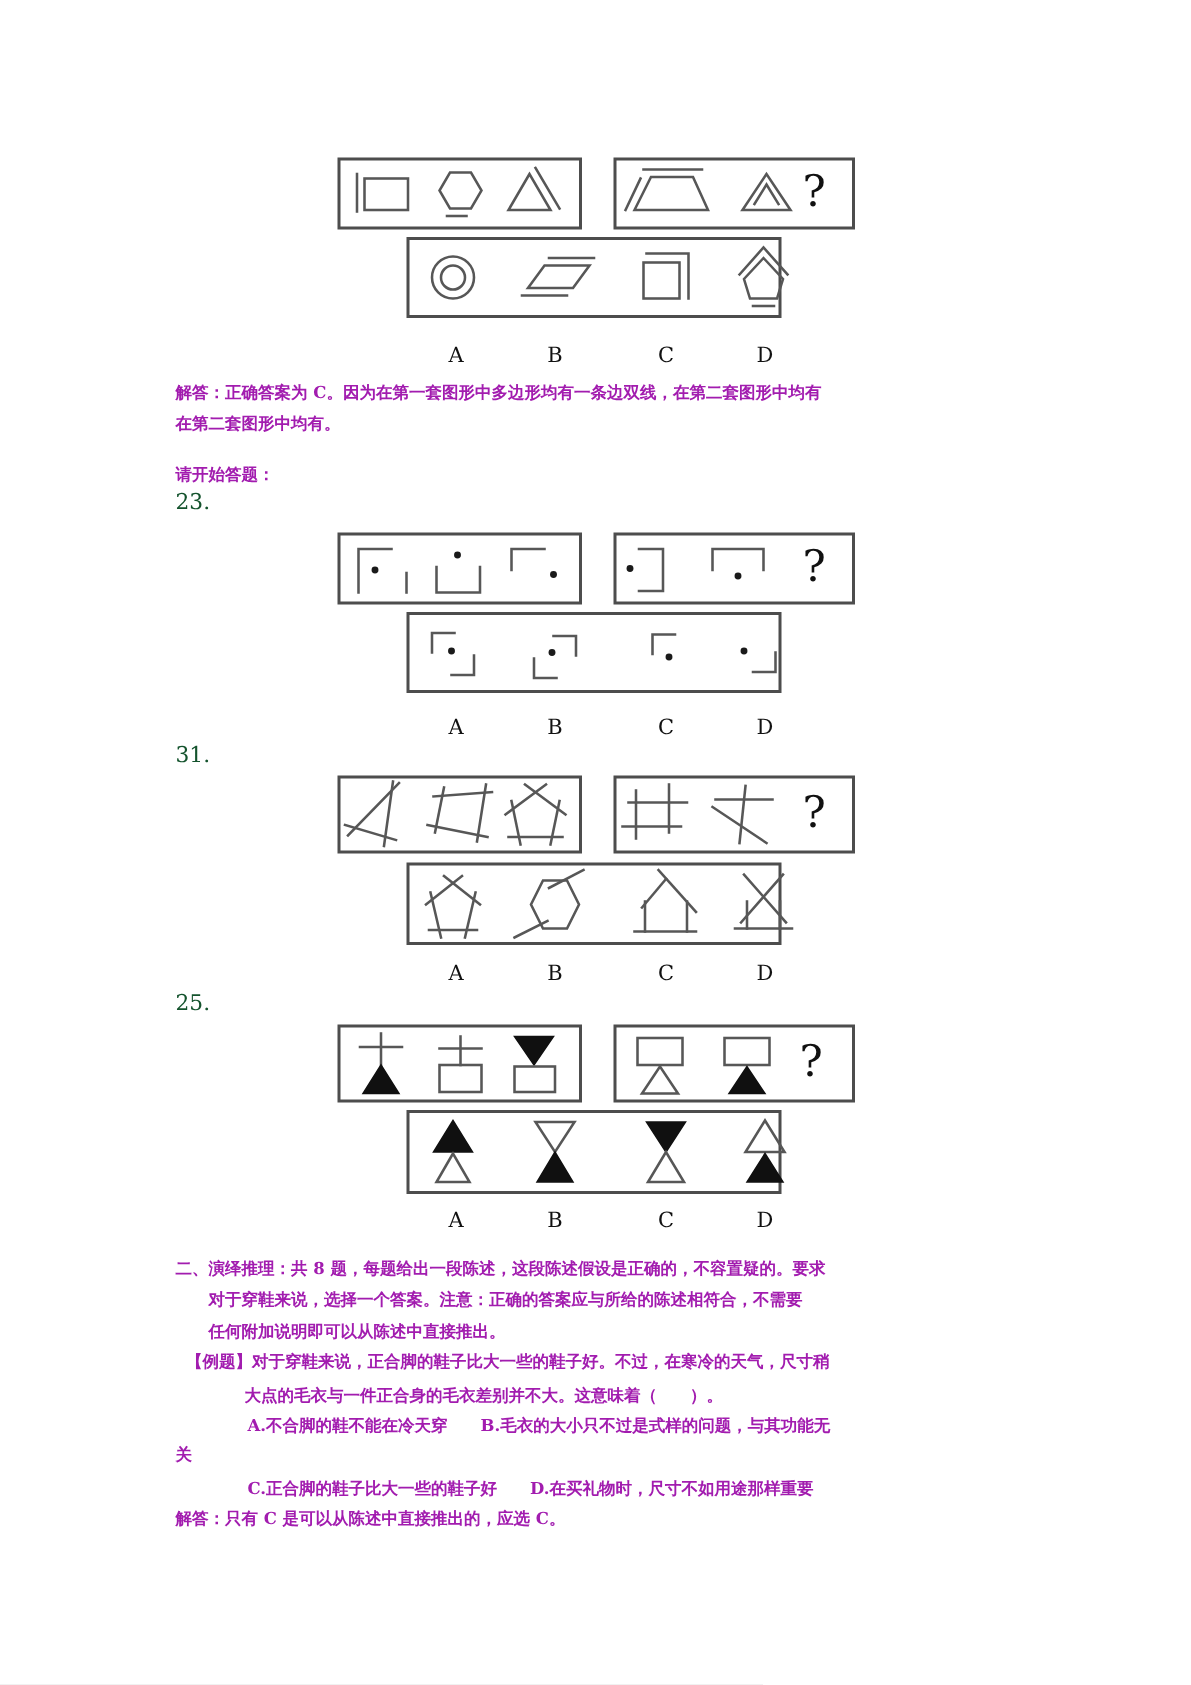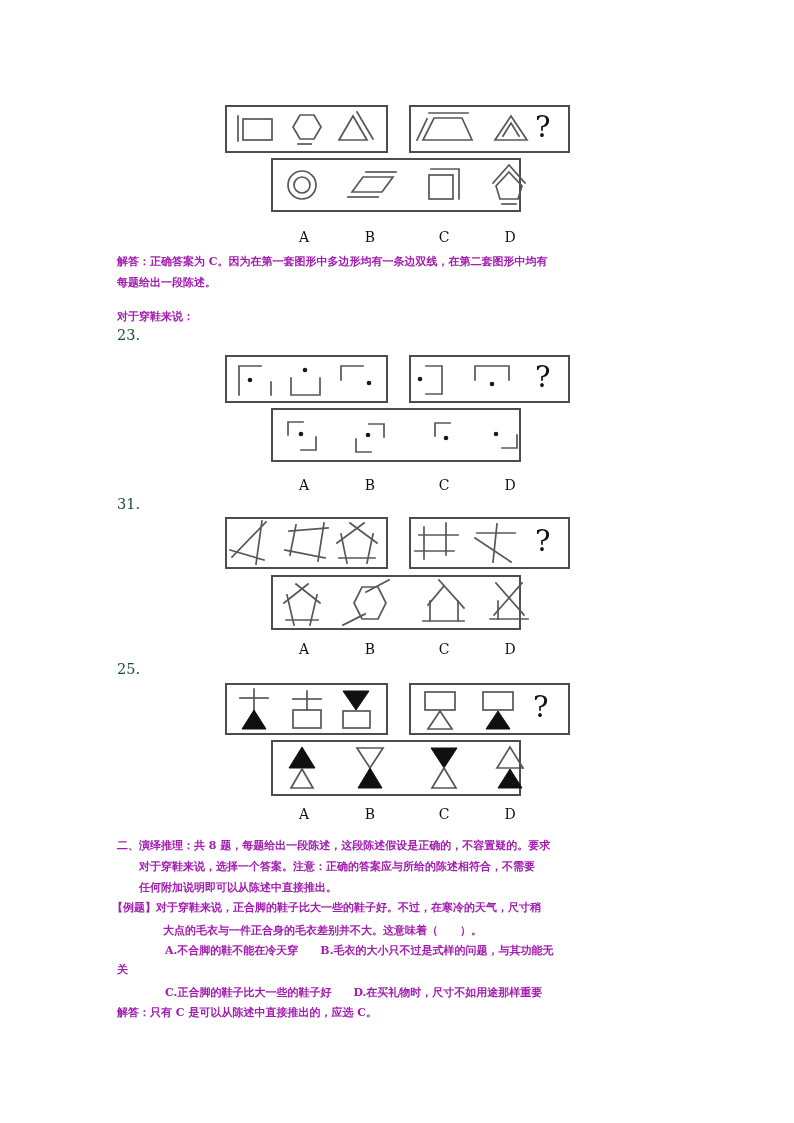--- a/index.html
+++ b/index.html
@@ -93,24 +93,24 @@
         <line class="s" x1="229" y1="44" x2="243" y2="44"></line>
       </svg>
     </div>
     <div>
       <span class="opt-label" style="left:295px;top:229px">A</span>
       <span class="opt-label" style="left:361px;top:229px">B</span>
       <span class="opt-label" style="left:435px;top:229px">C</span>
       <span class="opt-label" style="left:501px;top:229px">D</span>
     </div>
     <div class="tline" style="left:117px;top:251px">解答：正确答案为 C。因为在第一套图形中多边形均有一条边双线，在第二套图形中均有</div>
-    <div class="tline" style="left:117px;top:272px">每题给出一段陈述。</div>
-  </div>
-
-  <div class="tline" style="left:117px;top:306px">对于穿鞋来说：</div>
+    <div class="tline" style="left:117px;top:272px">在第二套图形中均有。</div>
+  </div>
+
+  <div class="tline" style="left:117px;top:306px">请开始答题：</div>
 
   <div>
     <div class="qnum" style="left:117px;top:326px">23.</div>
     <div class="fig-box" style="left:225px;top:355px;width:163px;height:48px">
       <svg width="159" height="44" viewBox="0 0 159 44">
         <polyline class="s" points="12,38 12,9 34,9"></polyline>
         <line class="s" x1="44" y1="25" x2="44" y2="38"></line>
         <circle class="dot" cx="23" cy="23" r="2.3"></circle>
         <polyline class="s" points="64,21 64,38 93,38 93,21"></polyline>
         <circle class="dot" cx="78" cy="13" r="2.3"></circle>
@@ -249,21 +249,21 @@
       <span class="opt-label" style="left:361px;top:806px">B</span>
       <span class="opt-label" style="left:435px;top:806px">C</span>
       <span class="opt-label" style="left:501px;top:806px">D</span>
     </div>
   </div>
 
   <div>
     <div class="tline" style="left:117px;top:835px">二、演绎推理：共 8 题，每题给出一段陈述，这段陈述假设是正确的，不容置疑的。要求</div>
     <div class="tline" style="left:139px;top:856px">对于穿鞋来说，选择一个答案。注意：正确的答案应与所给的陈述相符合，不需要</div>
     <div class="tline" style="left:139px;top:877px">任何附加说明即可以从陈述中直接推出。</div>
-    <div class="tline" style="left:112px;top:897px">【例题】对于穿鞋来说，正合脚的鞋子比大一些的鞋子好。不过，在寒冷的天气，尺寸稍</div>
+    <div class="tline" style="left:124px;top:897px">【例题】对于穿鞋来说，正合脚的鞋子比大一些的鞋子好。不过，在寒冷的天气，尺寸稍</div>
     <div class="tline" style="left:163px;top:920px">大点的毛衣与一件正合身的毛衣差别并不大。这意味着（　　）。</div>
     <div class="tline" style="left:165px;top:940px">A.不合脚的鞋不能在冷天穿　　B.毛衣的大小只不过是式样的问题，与其功能无</div>
     <div class="tline" style="left:117px;top:959px">关</div>
     <div class="tline" style="left:165px;top:982px">C.正合脚的鞋子比大一些的鞋子好　　D.在买礼物时，尺寸不如用途那样重要</div>
     <div class="tline" style="left:117px;top:1002px">解答：只有 C 是可以从陈述中直接推出的，应选 C。</div>
   </div>
 
 </div>
 
 </body></html>

